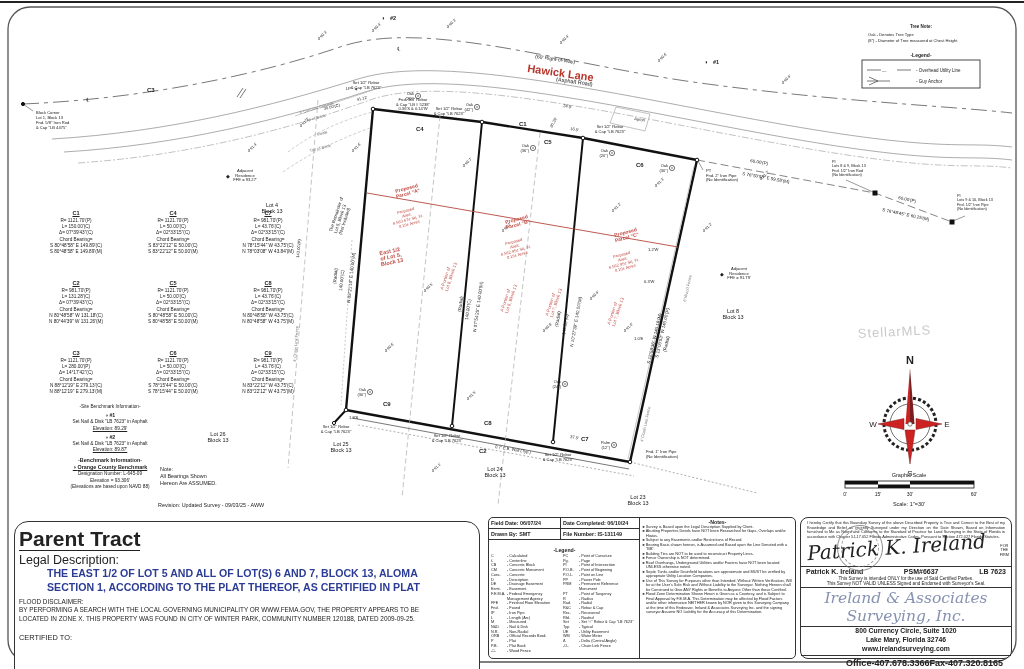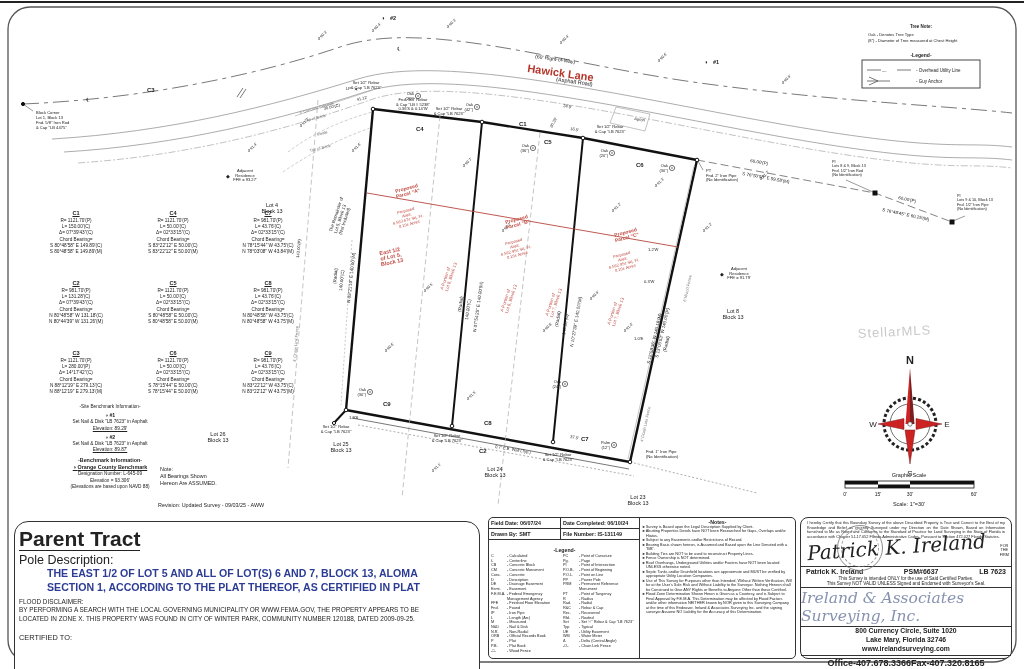--- a/index.html
+++ b/index.html
@@ -40,24 +40,24 @@
   .note-item{font-size:3.85px;line-height:1.17;padding-left:4px;text-indent:-4px;}
   #cert-box{left:800px;top:517px;width:212px;height:142px;border-radius:8px;display:flex;flex-direction:column;}
   #cert-para{font-size:3.9px;line-height:1.2;padding:3px 6px 1px 6px;text-align:justify;}
   #sig-row{position:relative;height:25px;flex:none;}
   #seal{position:absolute;left:36px;top:-16px;width:44px;height:44px;border:1.5px solid #777;border-radius:50%;opacity:.85;}
   #seal-inner{position:absolute;left:3px;top:3px;right:3px;bottom:3px;border:1px dashed #888;border-radius:50%;}
   #signature{position:absolute;left:6px;top:-6px;font-family:"DejaVu Serif",serif;font-style:italic;font-size:20px;transform:rotate(-4deg);white-space:nowrap;}
   #for-the-firm{position:absolute;right:2px;top:3px;font-size:3.8px;text-align:center;line-height:1.2;}
   #name-row{display:flex;justify-content:space-between;padding:1px 5px;font-size:7px;font-weight:bold;border-top:1.1px solid #333;}
   .intended-line{font-size:4.6px;text-align:center;line-height:1.25;}
-  #company-row{border-top:1.1px solid #333;border-bottom:1.1px solid #333;text-align:left;
+  #company-row{border-top:1.1px solid #333;border-bottom:1.1px solid #333;text-align:center;
     font-family:"DejaVu Serif",serif;font-style:italic;font-size:15.5px;color:#8792b0;padding:1px 0;}
   .addr-line{font-size:6.8px;font-weight:bold;text-align:center;line-height:1.3;}
-  #phones{display:flex;justify-content:center;padding:2px 8px 0 8px;font-size:9px;font-weight:bold;border-top:1.1px solid #333;margin-top:1px;flex:1;}
+  #phones{display:flex;justify-content:flex-end;padding:2px 8px 0 8px;font-size:9px;font-weight:bold;border-top:1.1px solid #333;margin-top:1px;flex:1;}
   
   #curve-grid{position:absolute;left:28px;top:210px;width:286px;display:grid;grid-template-columns:96px 98px 92px;grid-auto-rows:70px;}
   .curve{text-align:center;font-size:4.7px;line-height:1.3;}
   .cid{font-size:5.6px;font-weight:bold;text-decoration:underline;margin-bottom:1px;}
   #bench-block{position:absolute;left:24px;top:404px;width:172px;text-align:center;font-size:4.7px;line-height:1.35;}
   .bench-id{font-size:5.2px;font-weight:bold;margin-top:2px;}
   .bench-under{text-decoration:underline;}
   .bench-title{font-size:5.4px;font-weight:bold;margin-top:3px;}
   .bench-name{font-size:5.4px;font-weight:bold;text-decoration:underline;}
   #note-block{position:absolute;left:160px;top:466px;font-size:5.4px;line-height:1.25;}
@@ -463,21 +463,21 @@
 
 <div id="note-block">
   <div>Note:</div>
   <div>All Bearings Shown</div>
   <div>Hereon Are ASSUMED.</div>
 </div>
 <div id="revision-line">Revision:  Updated Survey - 09/03/25 - AWW</div>
 
 <div id="parent-box" class="panel">
   <div id="pt-title">Parent Tract</div>
-  <div id="pt-legal-label">Pole Description:</div>
+  <div id="pt-legal-label">Legal Description:</div>
   <div class="legal-line">THE EAST 1/2 OF LOT 5 AND ALL OF LOT(S) 6 AND 7, BLOCK 13, ALOMA</div>
   <div class="legal-line">SECTION 1, ACCORDING TO THE PLAT THEREOF, AS CERTIFIED IN PLAT</div>
   <div class="flood" style="margin-top:3px">FLOOD DISCLAIMER:</div>
   <div class="flood">BY PERFORMING A SEARCH WITH THE LOCAL GOVERNING MUNICIPALITY OR WWW.FEMA.GOV, THE PROPERTY APPEARS TO BE</div>
   <div class="flood">LOCATED IN ZONE X. THIS PROPERTY WAS FOUND IN CITY OF WINTER PARK, COMMUNITY NUMBER 120188, DATED 2009-09-25.</div>
   <div class="cert-to">CERTIFIED TO:</div>
 </div>
 
 <div id="mid-box" class="panel">
   <div id="info-table">

